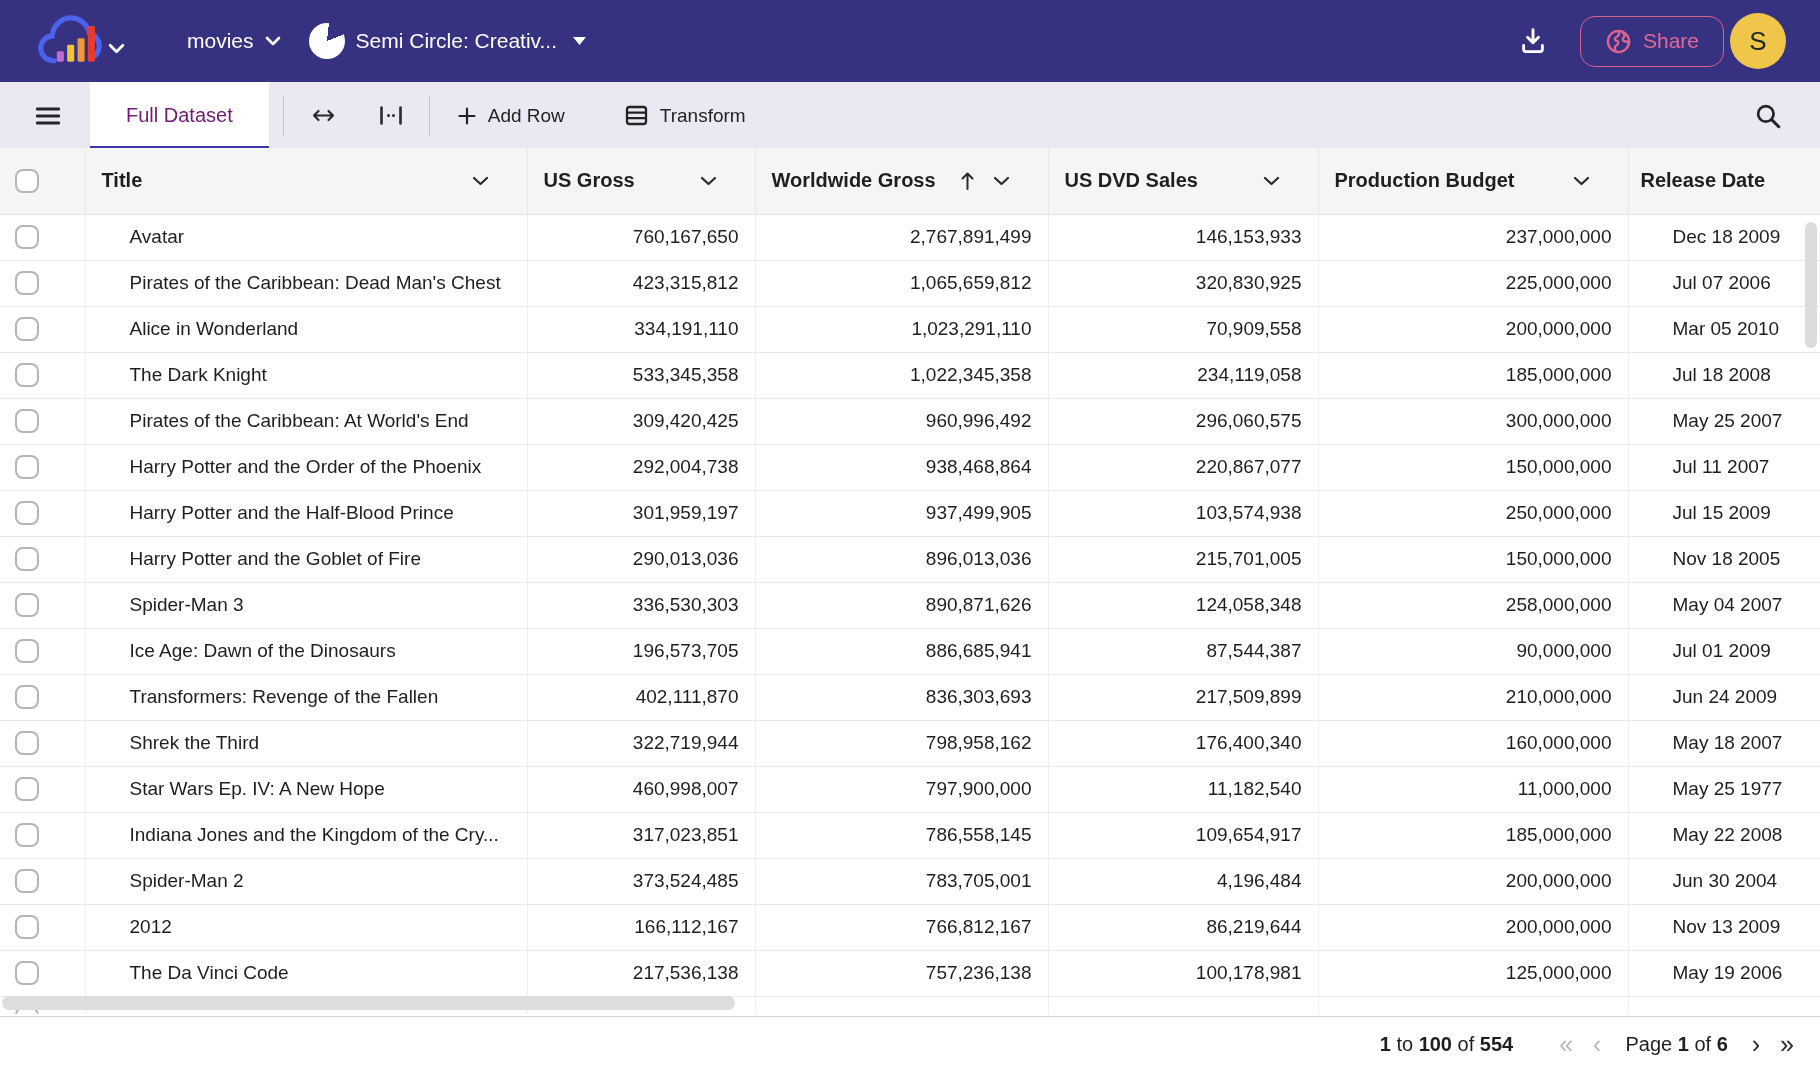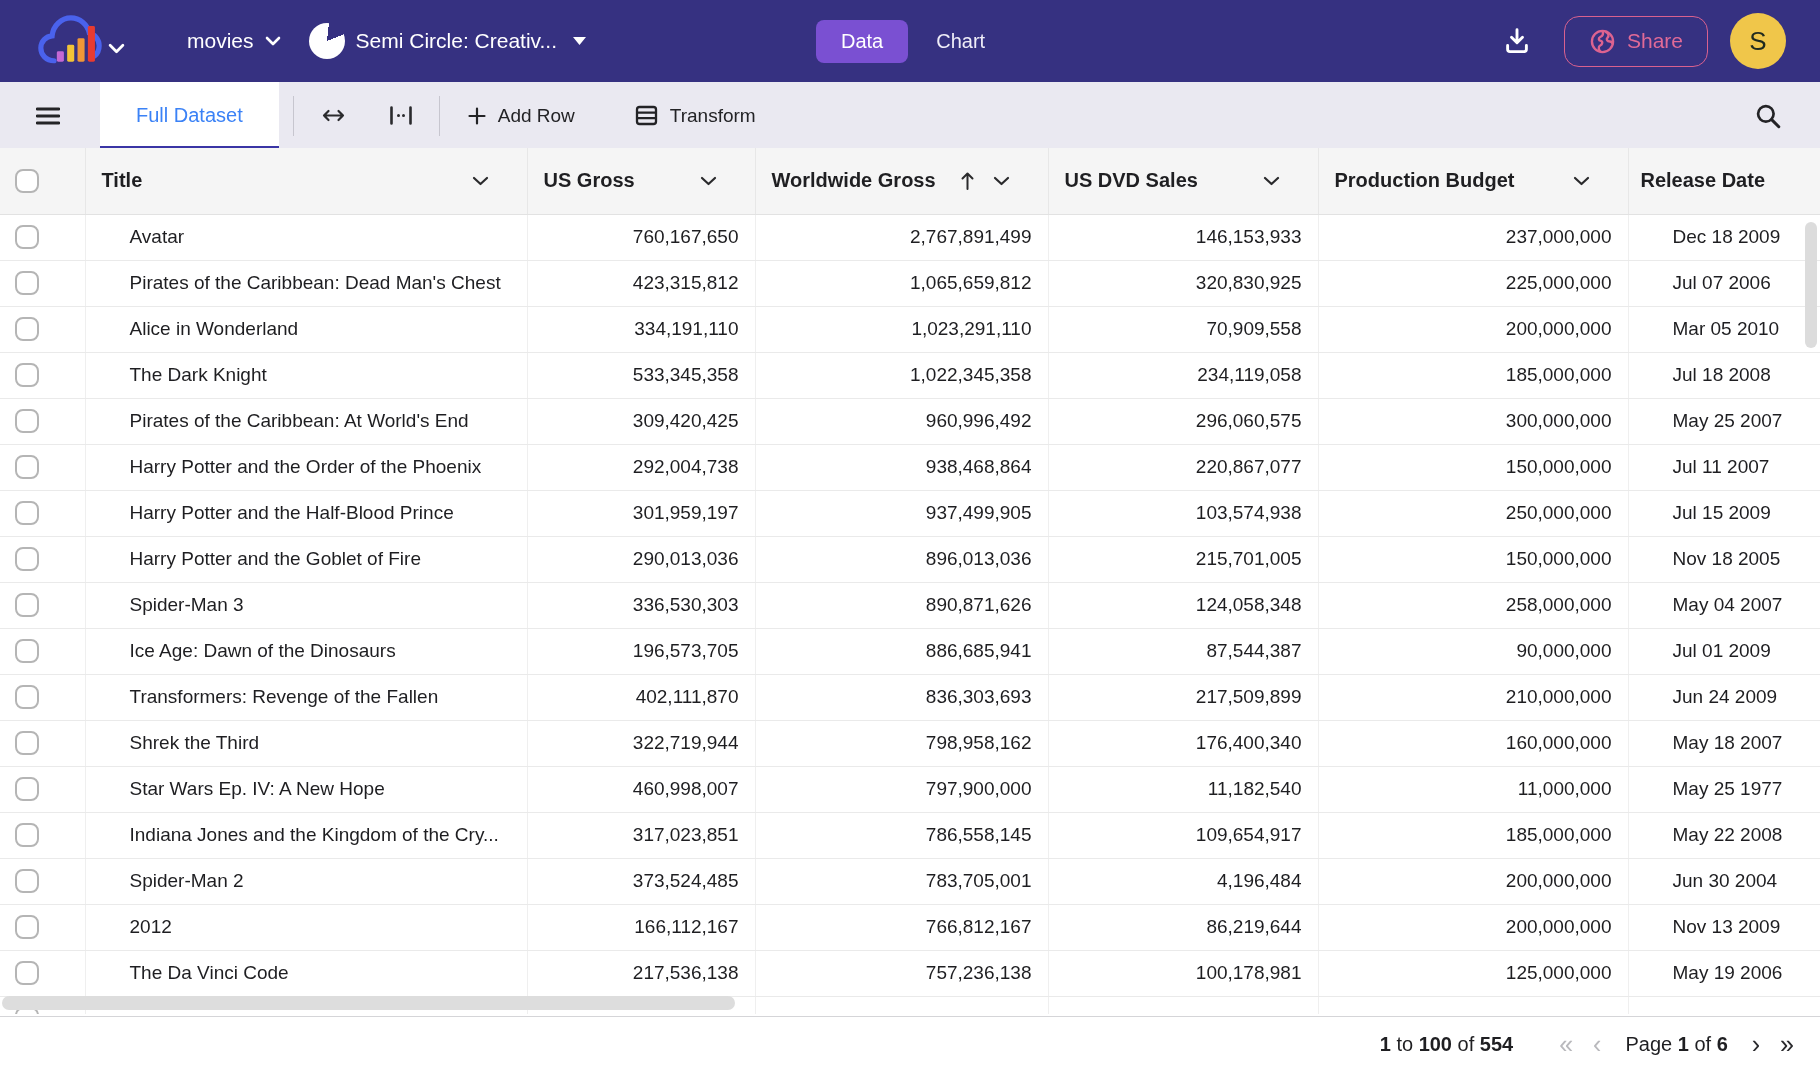--- a/index.html
+++ b/index.html
@@ -17,31 +17,31 @@
   .pac { width:36px; height:36px; border-radius:50%;
          background:conic-gradient(from 6deg, rgba(0,0,0,0) 0deg 62deg, #ffffff 62deg 360deg); }
   .nav-center { position:absolute; left:816px; top:0; height:82px; display:flex; align-items:center; gap:28px; }
   .pill-active { border:none; background:#7A50D2; color:#fff; font-size:20px; font-family:inherit;
                  padding:10px 25px; border-radius:8px; cursor:pointer; }
   .pill-ghost { border:none; background:transparent; color:#efedf8; font-size:20px; font-family:inherit; cursor:pointer; }
   .nav-right { position:absolute; right:34px; top:0; height:82px; display:flex; align-items:center; }
   .dl-btn { background:none; border:none; color:#fff; cursor:pointer; margin-right:32px; }
   .share-btn { display:flex; align-items:center; gap:11px; background:transparent; cursor:pointer;
                border:1.6px solid #D9618F; color:#E06A97; border-radius:15px; padding:11px 24px;
-               font-size:21px; font-family:inherit; margin-right:22px; }
+               font-size:21px; font-family:inherit; margin-right:6px; }
   .avatar { width:56px; height:56px; border-radius:50%; background:#F0C64A; color:#1f2a1f;
             display:flex; align-items:center; justify-content:center; font-size:26px; cursor:pointer; }
 
   
   .toolbar { position:relative; height:68px; background:#EAE9F1; display:flex; align-items:center;
              border-bottom:1px solid #dcdce3; color:#27272a; }
   .burger-btn { background:none; border:none; margin-left:36px; cursor:pointer; color:#242427; }
   .ds-tab { height:68px; display:flex; align-items:center; padding:0 36px; font-size:20px; cursor:pointer;
             color:#48484c; position:relative; }
-  .ds-tab.active { background:#fff; color:#3b82f6; margin-left:40px; }
+  .ds-tab.active { background:#fff; color:#701a75; margin-left:30px; }
   .ds-tab.active::after { content:""; position:absolute; left:0; right:0; bottom:0; height:4px; background:#3A35A5; }
   .tb-divider { width:1px; height:40px; background:#c7c6cf; margin:0 14px; }
   .icon-btn { background:none; border:none; cursor:pointer; color:#2a2a2d; padding:8px 12px; }
   .tb-btn { display:flex; align-items:center; gap:12px; background:none; border:none; cursor:pointer;
             font-size:19px; font-family:inherit; color:#232326; padding:8px 14px; }
   .tb-spacer { flex:1; }
   .search-btn { background:none; border:none; cursor:pointer; color:#232326; margin-right:38px; }
 
   
   .table-area { position:absolute; top:148px; left:0; width:1820px; height:866px; overflow:hidden; background:#fff; }
@@ -110,24 +110,20 @@
       <span class="pac"></span>
       <span>Semi Circle: Creativ...</span>
       <span style="margin-left:4px;">
         <svg width="15" height="10" viewBox="0 0 15 10">
             <path d="M1 1 L14 1 L7.5 9 Z" fill="#ffffff"></path>
           </svg>
       </span>
     </div>
   </div>
 
-  <div class="nav-center">
-    <button class="pill-active">Data</button>
-    <button class="pill-ghost">Chart</button>
-  </div>
 
   <div class="nav-right">
     <button class="dl-btn">
       <span>
         <svg width="30" height="30" viewBox="0 0 24 24">
             <path d="M12 3 V13.2 M7.6 9 L12 13.4 L16.4 9" fill="none" stroke="currentColor" stroke-width="2.3" stroke-linecap="round" stroke-linejoin="round"></path>
             <path d="M4.5 15.5 V18.6 A1.9 1.9 0 0 0 6.4 20.5 H17.6 A1.9 1.9 0 0 0 19.5 18.6 V15.5" fill="none" stroke="currentColor" stroke-width="2.3" stroke-linecap="round"></path>
           </svg>
       </span>
     </button>

